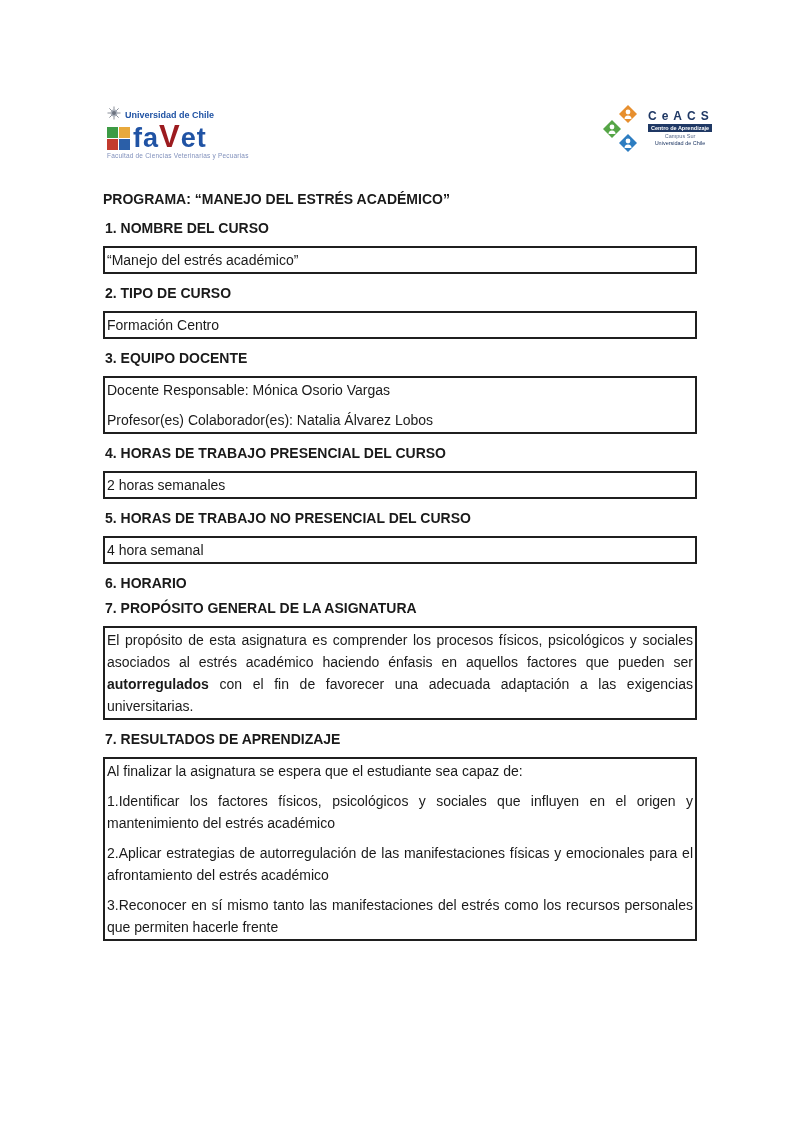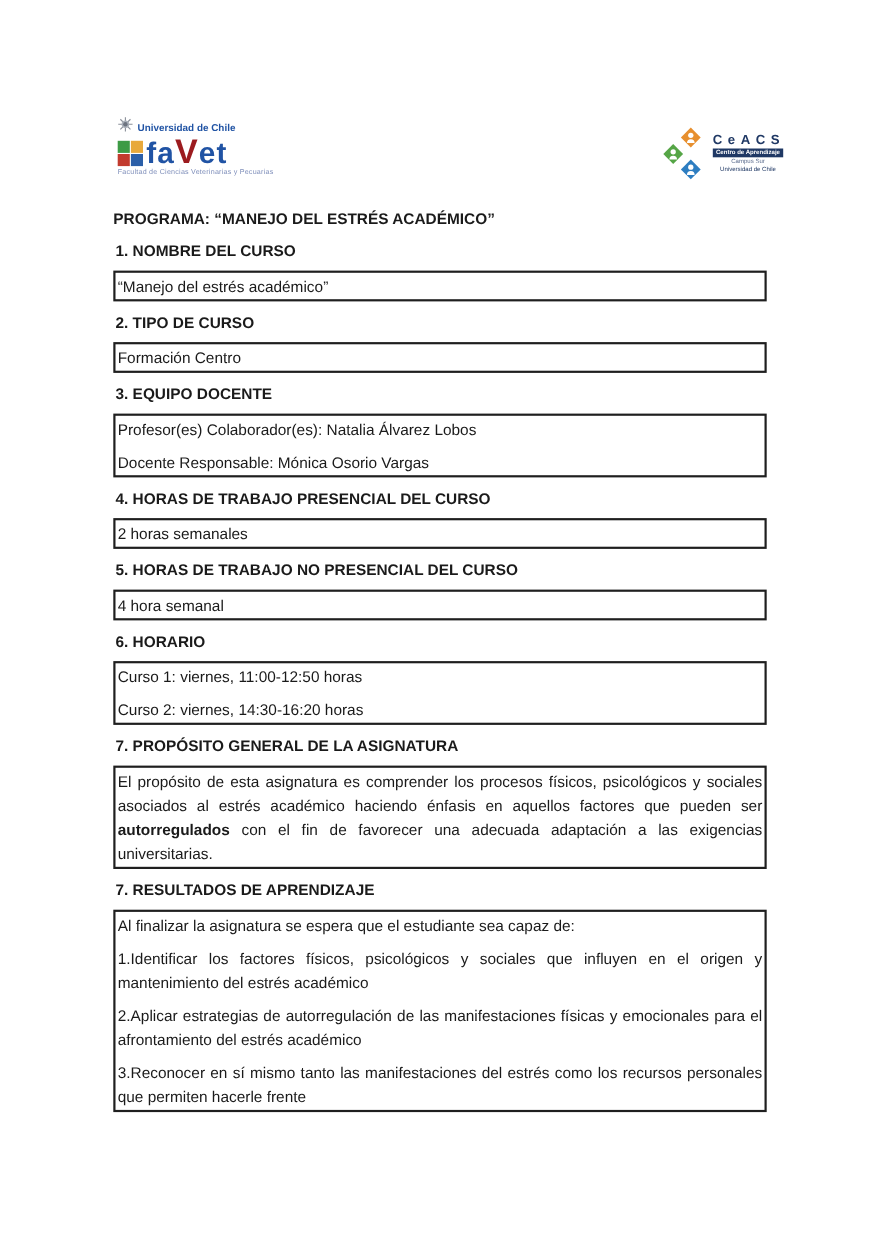--- a/index.html
+++ b/index.html
@@ -25,21 +25,21 @@
     gap: 1px; flex: none;
   }
   .favet-grid .sq1 { background: #3d9b45; }
   .favet-grid .sq2 { background: #e8a93c; }
   .favet-grid .sq3 { background: #c23b2e; }
   .favet-grid .sq4 { background: #2b5fa8; }
   .favet-wordmark { font-weight: bold; color: #2053a4; font-size: 27px; line-height: 23px; letter-spacing: 1px; }
   .favet-wordmark .v-red { color: #9c1b1f; font-size: 31px; }
   .favet-subtitle { font-size: 6.5px; color: #8090bb; margin-top: 2px; white-space: nowrap; letter-spacing: 0.2px; }
 
-  .ceacs-logo { position: absolute; left: 601px; top: 114px; display: flex; gap: 5px; }
+  .ceacs-logo { position: absolute; left: 601px; top: 103px; display: flex; gap: 5px; }
   .ceacs-text { padding-top: 8px; }
   .ceacs-acronym { color: #1f3864; font-weight: bold; font-size: 12px; letter-spacing: 5px; line-height: 11px; }
   .ceacs-bar {
     margin-top: 2px; background: #1f3864; color: #ffffff;
     font-size: 5.5px; font-weight: bold; text-align: center;
     width: 64px; padding: 1px 0; line-height: 6px;
   }
   .ceacs-line { font-size: 5.5px; line-height: 6px; text-align: center; width: 64px; color: #5a6b8c; margin-top: 1px; }
   .ceacs-line.navy { color: #1f3864; }
 
@@ -121,36 +121,32 @@
         <div class="sec-heading">1. NOMBRE DEL CURSO</div>
         <div class="sec-box">
           <p class="box-par"><span>“Manejo del estrés académico”</span></p>
         </div>
         <div class="sec-heading">2. TIPO DE CURSO</div>
         <div class="sec-box">
           <p class="box-par"><span>Formación Centro</span></p>
         </div>
         <div class="sec-heading">3. EQUIPO DOCENTE</div>
         <div class="sec-box">
+          <p class="box-par"><span>Docente Responsable: Mónica Osorio Vargas</span></p>
           <p class="box-par"><span>Profesor(es) Colaborador(es): Natalia Álvarez Lobos</span></p>
-          <p class="box-par"><span>Docente Responsable: Mónica Osorio Vargas</span></p>
         </div>
         <div class="sec-heading">4. HORAS DE TRABAJO PRESENCIAL DEL CURSO</div>
         <div class="sec-box">
           <p class="box-par"><span>2 horas semanales</span></p>
         </div>
         <div class="sec-heading">5. HORAS DE TRABAJO NO PRESENCIAL DEL CURSO</div>
         <div class="sec-box">
           <p class="box-par"><span>4 hora semanal</span></p>
         </div>
         <div class="sec-heading">6. HORARIO</div>
-        <div class="sec-box">
-          <p class="box-par"><span>Curso 1: viernes, 11:00-12:50 horas</span></p>
-          <p class="box-par"><span>Curso 2: viernes, 14:30-16:20 horas</span></p>
-        </div>
         <div class="sec-heading">7. PROPÓSITO GENERAL DE LA ASIGNATURA</div>
         <div class="sec-box">
           <p class="box-par"><span>El propósito de esta asignatura es comprender los procesos físicos, psicológicos y sociales asociados al estrés académico haciendo énfasis en aquellos factores que pueden ser </span><span class="bold">autorregulados</span><span> con el fin de favorecer una adecuada adaptación a las exigencias universitarias.</span></p>
         </div>
         <div class="sec-heading">7. RESULTADOS DE APRENDIZAJE</div>
         <div class="sec-box">
           <p class="box-par"><span>Al finalizar la asignatura se espera que el estudiante sea capaz de:</span></p>
           <p class="box-par"><span>1.Identificar los factores físicos, psicológicos y sociales que influyen en el origen y mantenimiento del estrés académico</span></p>
           <p class="box-par"><span>2.Aplicar estrategias de autorregulación de las manifestaciones físicas y emocionales para el afrontamiento del estrés académico</span></p>
           <p class="box-par"><span>3.Reconocer en sí mismo tanto las manifestaciones del estrés como los recursos personales que permiten hacerle frente</span></p>

